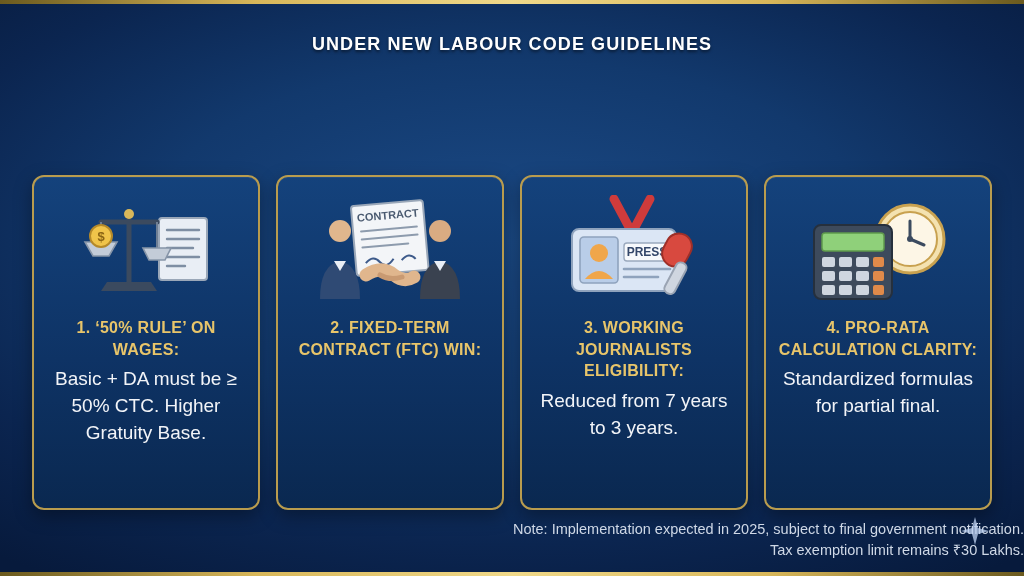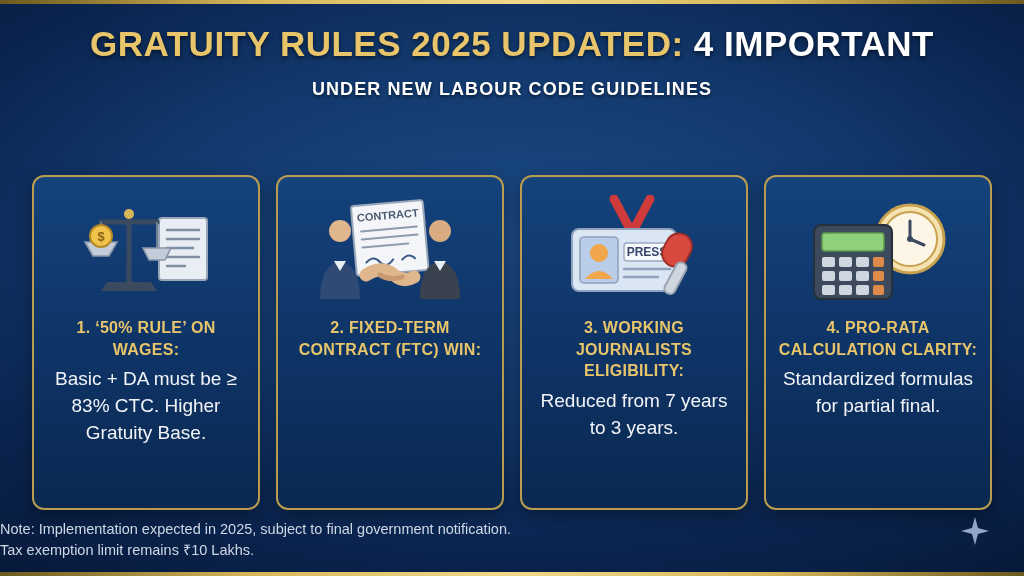--- a/index.html
+++ b/index.html
@@ -86,21 +86,21 @@
     margin-top: 6px;
     font-size: 19px;
     color: #f2f4f8;
     text-align: center;
     line-height: 1.42;
   }
 
   .note {
     position: absolute;
     left: 0; right: 0; bottom: 14px;
-    text-align: left;
+    text-align: right;
     color: #cfd8e6;
     font-size: 14.5px;
     line-height: 1.5;
   }
   .sparkle {
     position: absolute;
     right: 34px; bottom: 30px;
     width: 30px; height: 30px;
     opacity: .85;
   }
@@ -108,23 +108,20 @@
 </style>
 </head>
 <body>
 
 <div id="stage">
 
   <div class="edge-line top"></div>
   <div class="edge-line bottom"></div>
 
   <div class="header">
-    <div class="title-line">
-      <span class="title-gold">Gratuity Rules 2025 Updated:</span><span> 4 Important</span>
-    </div>
     <div class="subtitle">Under New Labour Code Guidelines</div>
   </div>
 
   <div class="cards">
 
     <div class="card">
       <div class="icon-wrap">
         <svg width="150" height="110" viewBox="0 0 150 110">
 
           <rect x="88" y="22" width="48" height="62" rx="3" fill="#e9eef5" stroke="#9aa7b8" stroke-width="2"></rect>
@@ -144,21 +141,21 @@
           <line x1="30" y1="26" x2="30" y2="46" stroke="#6f7f94" stroke-width="2"></line>
           <path d="M14 46 L46 46 L38 60 L22 60 Z" fill="#c3ccd8" stroke="#8795a8" stroke-width="1.6"></path>
           <circle cx="30" cy="40" r="11" fill="#f0c44a" stroke="#b4892a" stroke-width="2"></circle>
           <text x="30" y="45" font-size="13" font-family="Liberation Sans, sans-serif" text-anchor="middle" fill="#8a6414" font-weight="bold">$</text>
 
           <line x1="86" y1="26" x2="86" y2="52" stroke="#6f7f94" stroke-width="2"></line>
           <path d="M72 52 L100 52 L94 64 L78 64 Z" fill="#c3ccd8" stroke="#8795a8" stroke-width="1.6"></path>
         </svg>
       </div>
       <div class="card-heading">1. ‘50% Rule’ on Wages:</div>
-      <div class="card-body">Basic + DA must be ≥ 83% CTC. Higher Gratuity Base.</div>
+      <div class="card-body">Basic + DA must be ≥ 50% CTC. Higher Gratuity Base.</div>
     </div>
 
     <div class="card">
       <div class="icon-wrap">
         <svg width="160" height="112" viewBox="0 0 160 112">
 
           <g transform="rotate(-5 80 46)">
             <rect x="44" y="8" width="72" height="70" rx="3" fill="#f3f5f8" stroke="#9aa7b8" stroke-width="2"></rect>
             <text x="80" y="24" font-size="11" font-family="Liberation Sans, sans-serif" text-anchor="middle" fill="#4a5a70" font-weight="bold">CONTRACT</text>
             <g stroke="#8d9bad" stroke-width="2" stroke-linecap="round">
@@ -240,21 +237,21 @@
         </svg>
       </div>
       <div class="card-heading">4. Pro-Rata Calculation Clarity:</div>
       <div class="card-body">Standardized formulas for partial final.</div>
     </div>
 
   </div>
 
   <div class="note">
     <div>Note: Implementation expected in 2025, subject to final government notification.</div>
-    <div>Tax exemption limit remains ₹10 Lakhs.</div>
+    <div>Tax exemption limit remains ₹30 Lakhs.</div>
   </div>
 
   <div class="sparkle">
     <svg width="30" height="30" viewBox="0 0 30 30">
       <path d="M15 1 L18 12 L29 15 L18 18 L15 29 L12 18 L1 15 L12 12 Z" fill="#bcd0ef" opacity="0.9"></path>
     </svg>
   </div>
 
 </div>
 

